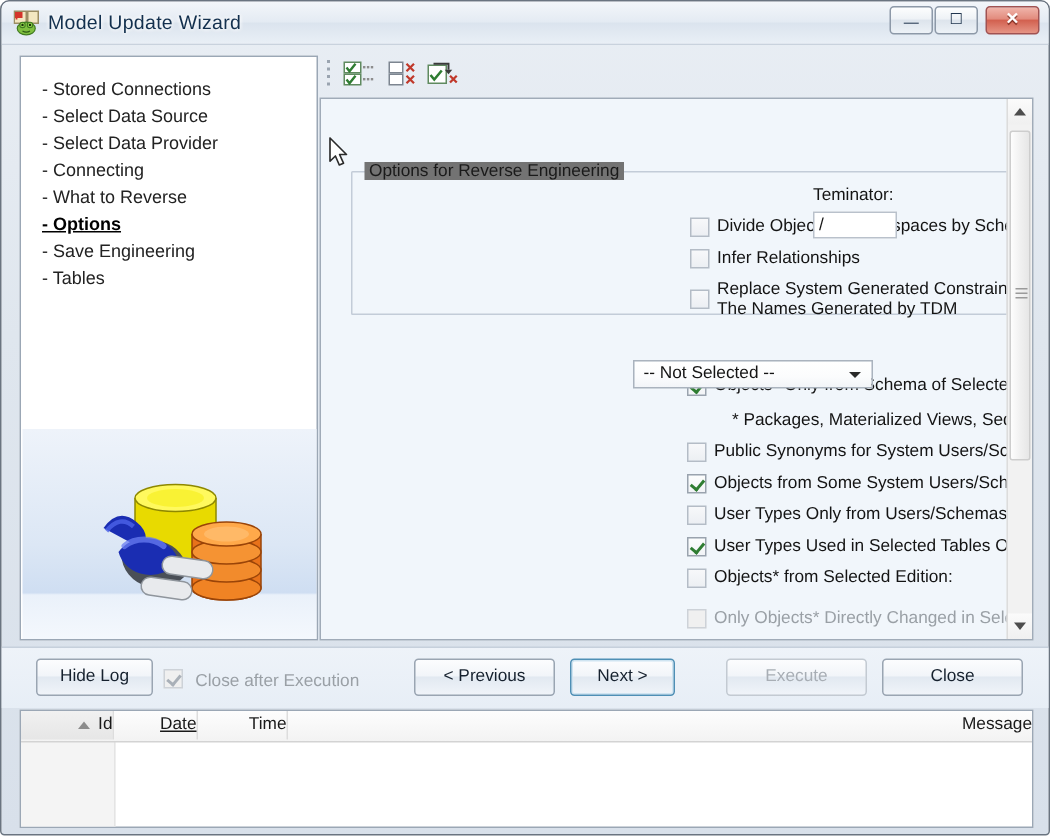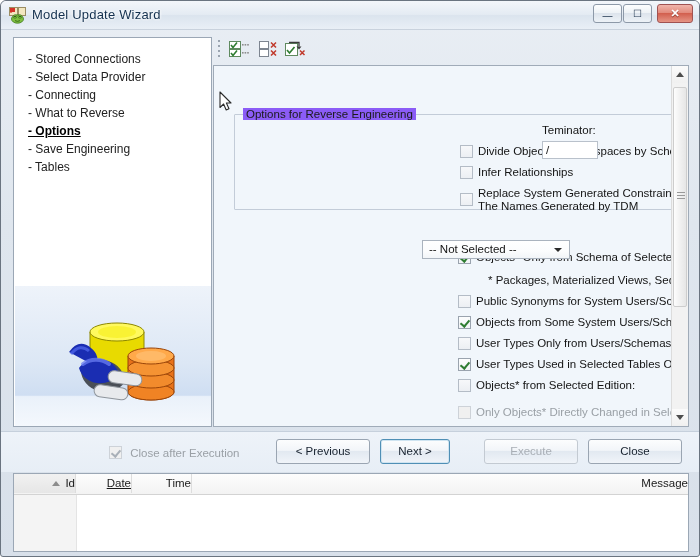--- a/index.html
+++ b/index.html
@@ -181,21 +181,21 @@
 
   .groupbox {
     position: absolute;
     box-sizing: border-box;
     border: 1px solid #c3ccd8;
     border-radius: 1px;
   }
   .grouplabel {
     position: absolute;
     top: -7px; left: 8px;
-    background: #8b5cf6;
+    background: #737373;
     padding: 0 3px;
     font-size: 11.5px;
     color: #1a1a1a;
     white-space: nowrap;
   }
   #grp-reverse { left: 20px; top: 48px; width: 438px; height: 96px; }
   #grp-items   { left: 20px; top: 162px; width: 438px; height: 300px;
                  border-bottom: none; }
 
   
@@ -257,21 +257,21 @@
     font-size: 11.5px;
     color: #141414;
     padding: 1px 3px;
     outline: none;
   }
 
   
   #edition-combo {
     position: absolute;
     left: 208px; top: 174px;
-    width: 148px; height: 19px;
+    width: 160px; height: 19px;
     box-sizing: border-box;
     border: 1px solid #aab3be;
     background: linear-gradient(180deg,#ffffff 0%,#fbfcfd 60%,#f2f5f8 100%);
   }
   #edition-combo .cvalue {
     position: absolute;
     left: 6px; top: 2px;
     font-size: 11.5px;
     color: #141414;
     white-space: nowrap;
@@ -451,20 +451,21 @@
     <div class="winbtn" id="btn-close">
       <span class="glyph">✕</span>
     </div>
   </div>
 
   <div id="client">
 
     <div id="leftpanel">
       <div id="steplist">
         <div class="step">- Stored Connections</div>
+        <div class="step">- Select Data Source</div>
         <div class="step">- Select Data Provider</div>
         <div class="step">- Connecting</div>
         <div class="step">- What to Reverse</div>
         <div class="step active">- Options</div>
         <div class="step">- Save Engineering</div>
         <div class="step">- Tables</div>
       </div>
 
       <div id="picturebox">
         <svg id="plugicon" viewBox="0 0 132 104">
@@ -633,20 +634,21 @@
               <i></i>
           </span>
         </div>
         <div class="sbarrow" id="sbdown">
           <span class="tri"></span>
         </div>
       </div>
     </div>
 
     <div id="buttonbar">
+      <div class="btn" id="btn-hidelog">Hide Log</div>
 
       <div id="close-after">
         <span class="cbox checked disabled" style="position:relative; display:inline-block; top:2px; margin-right:5px;"></span>
         <span>Close after Execution</span>
       </div>
 
       <div class="btn" id="btn-previous">&lt; Previous</div>
       <div class="btn default" id="btn-next">Next &gt;</div>
       <div class="btn disabled" id="btn-execute">Execute</div>
       <div class="btn" id="btn-close-b">Close</div>

